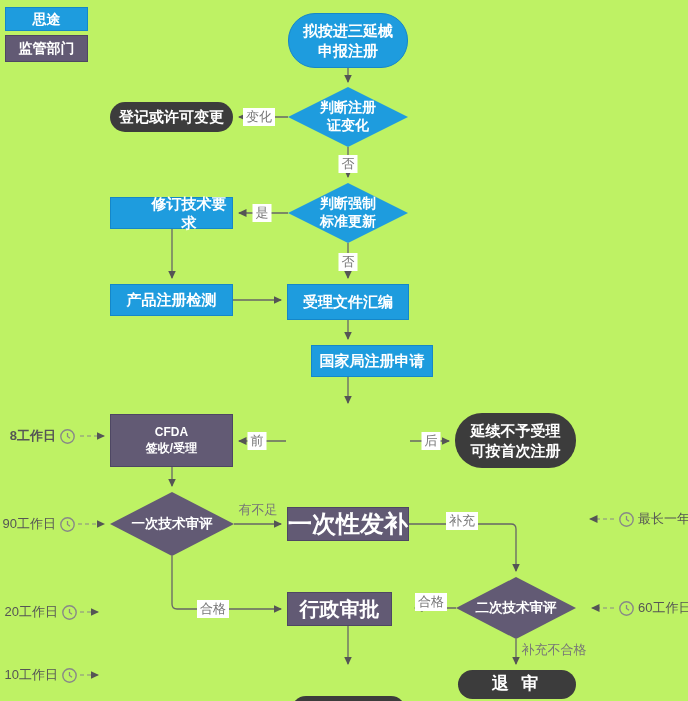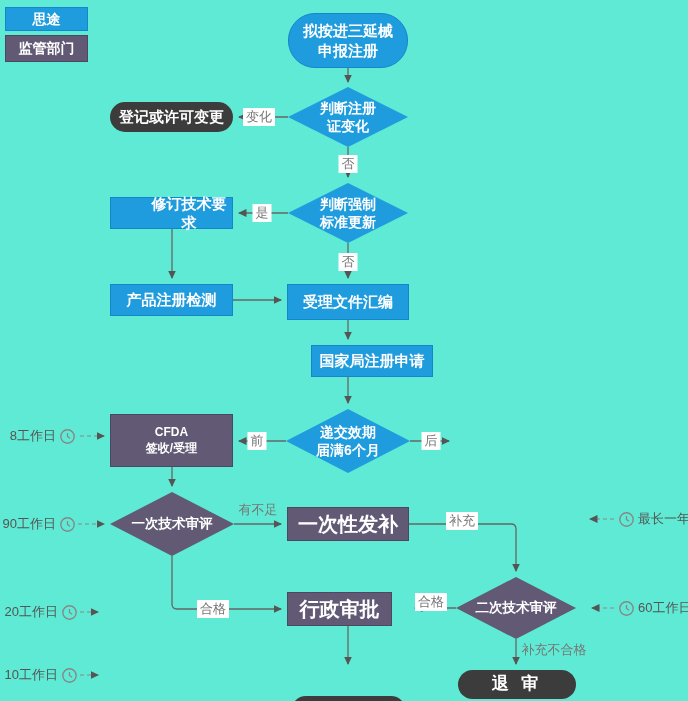--- a/index.html
+++ b/index.html
@@ -1,29 +1,29 @@
 <!DOCTYPE html>
 <html><head>
 <meta charset="utf-8">
 <style>
   html,body{margin:0;padding:0;background:#fff;}
   .canvas{
-    position:relative;width:688px;height:701px;background:#5eead4;overflow:hidden;
+    position:relative;width:688px;height:701px;background:#bef264;overflow:hidden;
     font-family:"Liberation Sans","DejaVu Sans",sans-serif;
   }
   svg.wires{position:absolute;left:0;top:0;z-index:1;}
   .node{
     position:absolute;z-index:2;display:flex;align-items:center;justify-content:center;
     text-align:center;color:#fff;font-weight:bold;white-space:pre-line;
     box-sizing:border-box;line-height:1.3;
   }
   .blue-rect{background:#1E9CDE;border:1px solid #1587C8;}
   .purple-rect{background:#625A74;border:1px solid #4E4763;}
   .dark-pill{background:#3C3C3C;}
-  .diamond-blue{background:#1E9CDE;clip-path:polygon(50% 0,100% 50%,50% 100%,0 50%);}
+  .diamond-blue{background:#1E9CDE;clip-path:polygon(50% 0,100% 50%,50% 100%,0 50%);font-family:Liberation Mono, monospace;}
   .diamond-purple{background:#625A74;clip-path:polygon(50% 0,100% 50%,50% 100%,0 50%);}
   .edge-label{
     position:absolute;z-index:3;color:#777;font-size:13px;background:#fff;
     padding:0 3px;transform:translate(-50%,-50%);white-space:nowrap;
   }
   .edge-label.nobg{background:transparent;}
   .timer{
     position:absolute;z-index:3;display:flex;align-items:center;gap:3px;
     color:#555;font-size:13px;white-space:nowrap;
   }
@@ -86,30 +86,30 @@
 标准更新</div>
 
   <div class="node blue-rect" style="left:110px;top:197px;width:123px;height:32px;font-size:15px;padding-left:35px;">修订技术要求</div>
 
   <div class="node blue-rect" style="left:110px;top:284px;width:123px;height:32px;font-size:15px;">产品注册检测</div>
 
   <div class="node blue-rect" style="left:287px;top:284px;width:122px;height:36px;font-size:15px;">受理文件汇编</div>
 
   <div class="node blue-rect" style="left:287px;top:345px;width:122px;height:32px;font-size:15px;margin-left:24px;">国家局注册申请</div>
 
-  <div class="node diamond-blue" style="left:286px;top:409px;width:124px;height:64px;font-size:14px;">递交效期
-届满6个月</div>
 
   <div class="node purple-rect" style="left:110px;top:414px;width:123px;height:53px;font-size:12px;">CFDA
 签收/受理</div>
 
+  <div class="node dark-pill" style="left:455px;top:413px;width:121px;height:55px;border-radius:27px;font-size:15px;">延续不予受理
+可按首次注册</div>
 
   <div class="node diamond-purple" style="left:110px;top:492px;width:124px;height:64px;font-size:13.5px;">一次技术审评</div>
 
-  <div class="node purple-rect" style="left:287px;top:507px;width:122px;height:34px;font-size:20px;">一次性发补</div>
+  <div class="node purple-rect" style="left:287px;top:507px;width:122px;height:34px;font-size:24px;">一次性发补</div>
 
   <div class="node diamond-purple" style="left:456px;top:577px;width:120px;height:62px;font-size:13.5px;">二次技术审评</div>
 
   <div class="node purple-rect" style="left:287px;top:592px;width:105px;height:34px;font-size:20px;">行政审批</div>
 
   <div class="node dark-pill" style="left:291px;top:696px;width:115px;height:42px;border-radius:15px;font-size:21px;letter-spacing:4px;">制 证</div>
 
   <div class="node dark-pill" style="left:458px;top:670px;width:118px;height:29px;border-radius:15px;font-size:17px;letter-spacing:4px;">退 审</div>
 
   <div class="edge-label" style="left:259px;top:117px;">变化</div>
@@ -117,21 +117,21 @@
   <div class="edge-label" style="left:262px;top:213px;">是</div>
   <div class="edge-label" style="left:348px;top:262px;">否</div>
   <div class="edge-label" style="left:257px;top:441px;">前</div>
   <div class="edge-label" style="left:431px;top:441px;">后</div>
   <div class="edge-label nobg" style="left:258px;top:510px;">有不足</div>
   <div class="edge-label" style="left:462px;top:521px;">补充</div>
   <div class="edge-label" style="left:213px;top:609px;">合格</div>
   <div class="edge-label" style="left:431px;top:602px;">合格</div>
   <div class="edge-label nobg" style="left:554px;top:650px;">补充不合格</div>
 
-  <div class="timer left-side" style="left:6px;top:427px;width:70px;">
+  <div class="timer left-side" style="left:6px;top:427px;width:70px;font-weight:bold;">
     <span>8工作日</span>
     <svg width="17" height="17" viewBox="0 0 16 16">
         <circle cx="8" cy="8" r="6.3" fill="none" stroke="#888" stroke-width="1.3"></circle>
         <path d="M8 4.6 V8 L10.4 9.6" stroke="#888" fill="none" stroke-width="1.2"></path>
       </svg>
   </div>
   <div class="timer left-side" style="left:2px;top:515px;width:74px;">
     <span>90工作日</span>
     <svg width="17" height="17" viewBox="0 0 16 16">
         <circle cx="8" cy="8" r="6.3" fill="none" stroke="#888" stroke-width="1.3"></circle>

